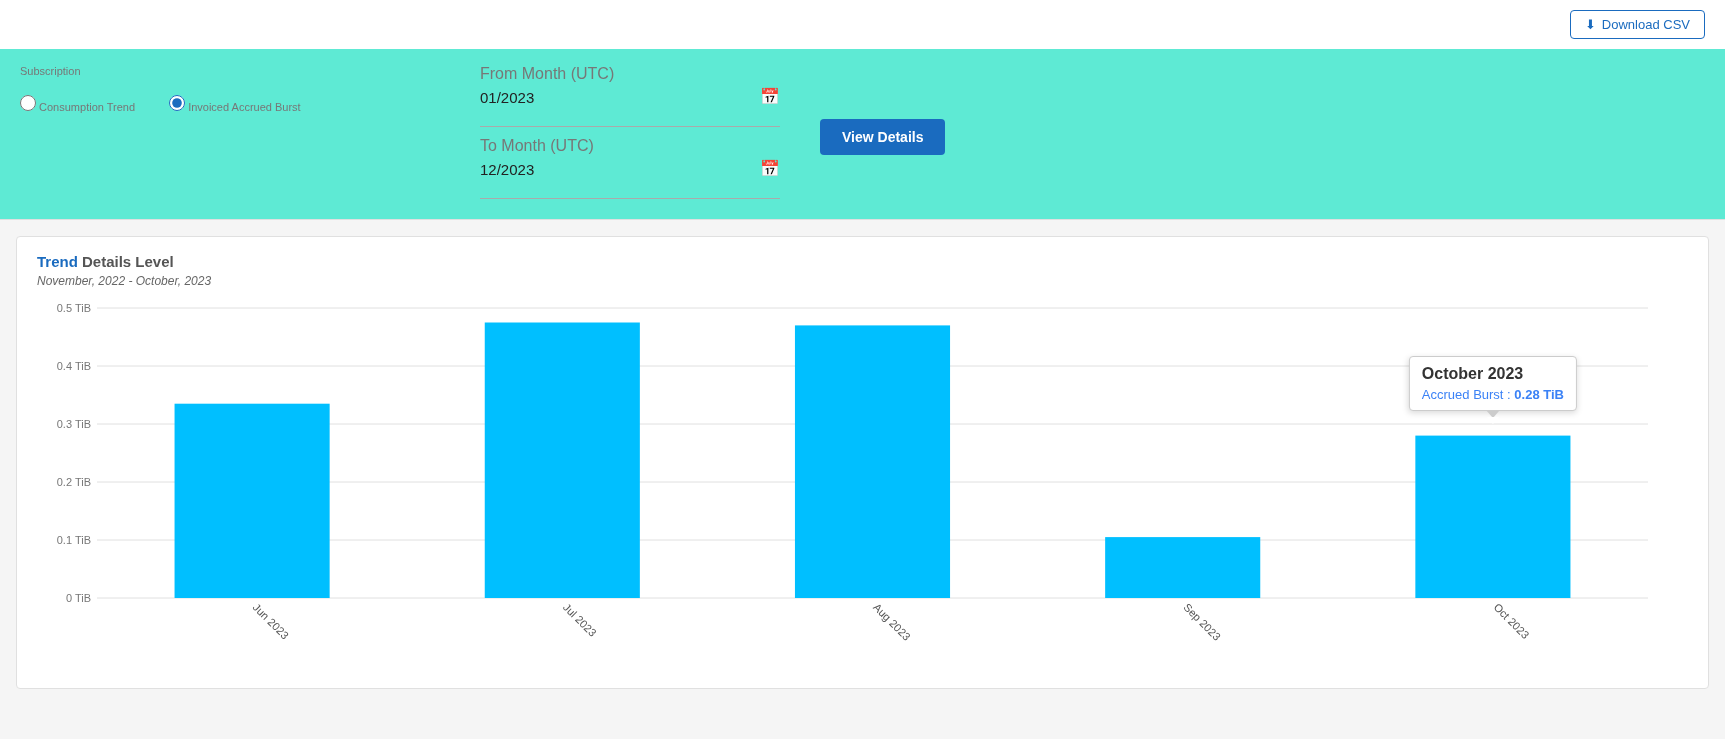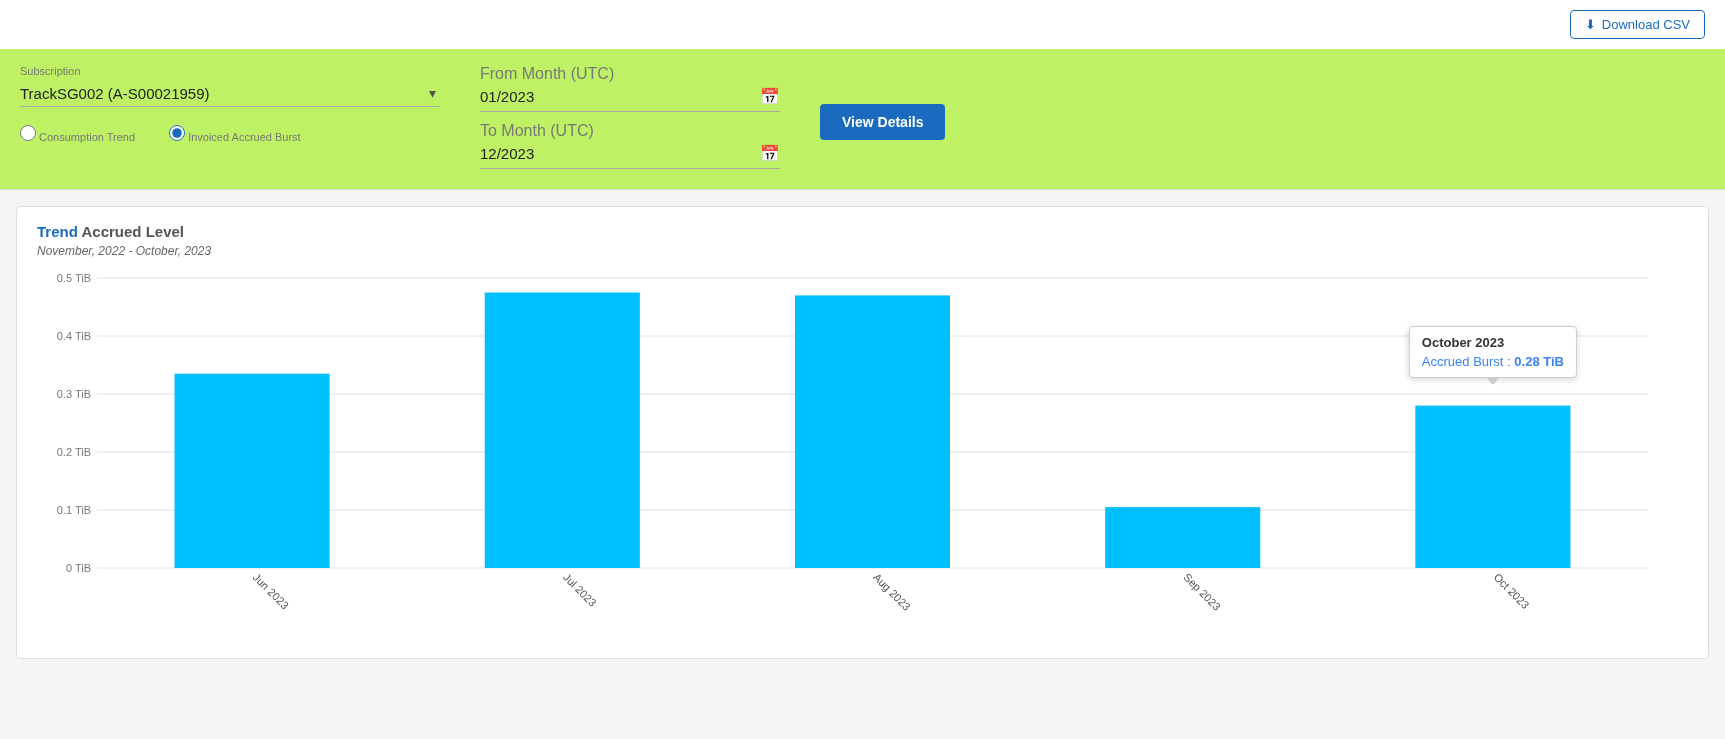--- a/index.html
+++ b/index.html
@@ -20,21 +20,21 @@
       background: #fff;
       color: #1a6bbf;
       padding: 6px 14px;
       border-radius: 4px;
       cursor: pointer;
       font-size: 13px;
       font-weight: 500;
     }
 
     .controls-section {
-      background: #bef264;
+      background: #5eead4;
       padding: 16px 20px 20px 20px;
       border-bottom: 1px solid #e0e0e0;
     }
 
     .controls-row {
       display: flex;
       align-items: flex-start;
       gap: 40px;
     }
 
@@ -107,23 +107,23 @@
 
     .date-field-block label {
       display: block;
       font-size: 16px;
       color: #777;
       margin-bottom: 4px;
     }
 
     .date-input-row {
       display: flex;
-      align-items: center;
+      align-items: flex-end;
       border-bottom: 1.5px solid #aaa;
-      padding-bottom: 5px;
+      padding-bottom: 20px;
     }
 
     .date-input-row input {
       border: none;
       font-size: 15px;
       color: #222;
       background: transparent;
       outline: none;
       flex: 1;
     }
@@ -194,21 +194,21 @@
       border-radius: 4px;
       padding: 8px 12px;
       font-size: 13px;
       pointer-events: none;
       box-shadow: 0 2px 6px rgba(0,0,0,0.15);
     }
 
     .tooltip-title {
       font-weight: 700;
       margin-bottom: 4px;
-      font-size: 13px;
+      font-size: 16px;
     }
 
     .tooltip-value {
       font-size: 13px;
       color: #3b82f6;
     }
 
     .tooltip-value strong {
       font-weight: 700;
     }
@@ -245,23 +245,20 @@
   <button class="download-btn">
     <span>⬇</span>
     <span>Download CSV</span>
   </button>
 </div>
 
 <div class="controls-section">
   <div class="controls-row">
     <div class="subscription-block">
       <label>Subscription</label>
-      <div class="select-wrapper">
-        <select class="subscription-select"><option>TrackSG002 (A-S00021959)</option></select>
-      </div>
       <div class="radio-group">
         <label class="radio-label">
           <input type="radio" name="chart-type" style="">
           <span>Consumption Trend</span>
         </label>
         <label class="radio-label">
           <input type="radio" name="chart-type" checked="" style="">
           <span>Invoiced Accrued Burst</span>
         </label>
       </div>
@@ -284,21 +281,21 @@
       </div>
     </div>
 
     <button class="view-details-btn">View Details</button>
   </div>
 </div>
 
 <div class="chart-section">
   <div class="chart-header">
     <div class="chart-title">
-      <span class="blue-text">Trend</span><span class="gray-text"> Accrued Level</span>
+      <span class="blue-text">Trend</span><span class="gray-text"> Details Level</span>
     </div>
     <div class="chart-date-range">November, 2022 - October, 2023</div>
   </div>
 
   <div class="chart-container" id="chart-container"><svg width="100%" height="360" viewBox="0 0 1651 360">
         <line x1="60" y1="300" x2="1611" y2="300" stroke="#e0e0e0" stroke-width="1"></line>
         <text x="54" y="304" text-anchor="end" font-size="11" fill="#777">0 TiB</text>
         <line x1="60" y1="242" x2="1611" y2="242" stroke="#e0e0e0" stroke-width="1"></line>
         <text x="54" y="246" text-anchor="end" font-size="11" fill="#777">0.1 TiB</text>
         <line x1="60" y1="184" x2="1611" y2="184" stroke="#e0e0e0" stroke-width="1"></line>

